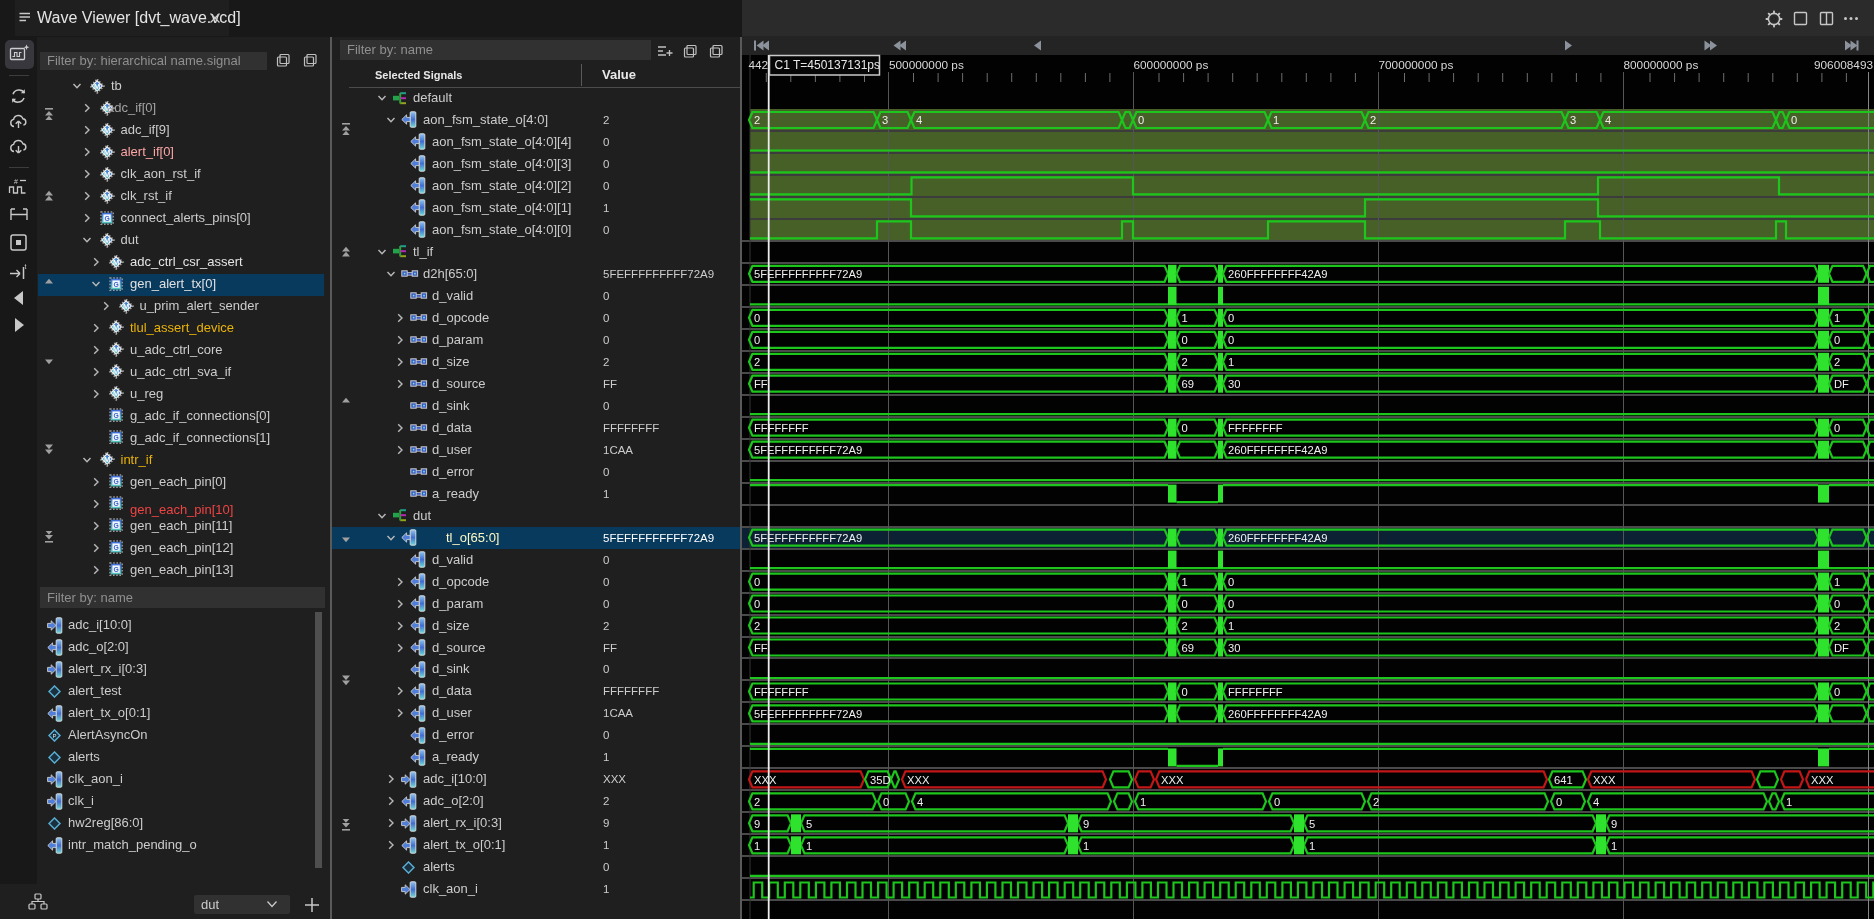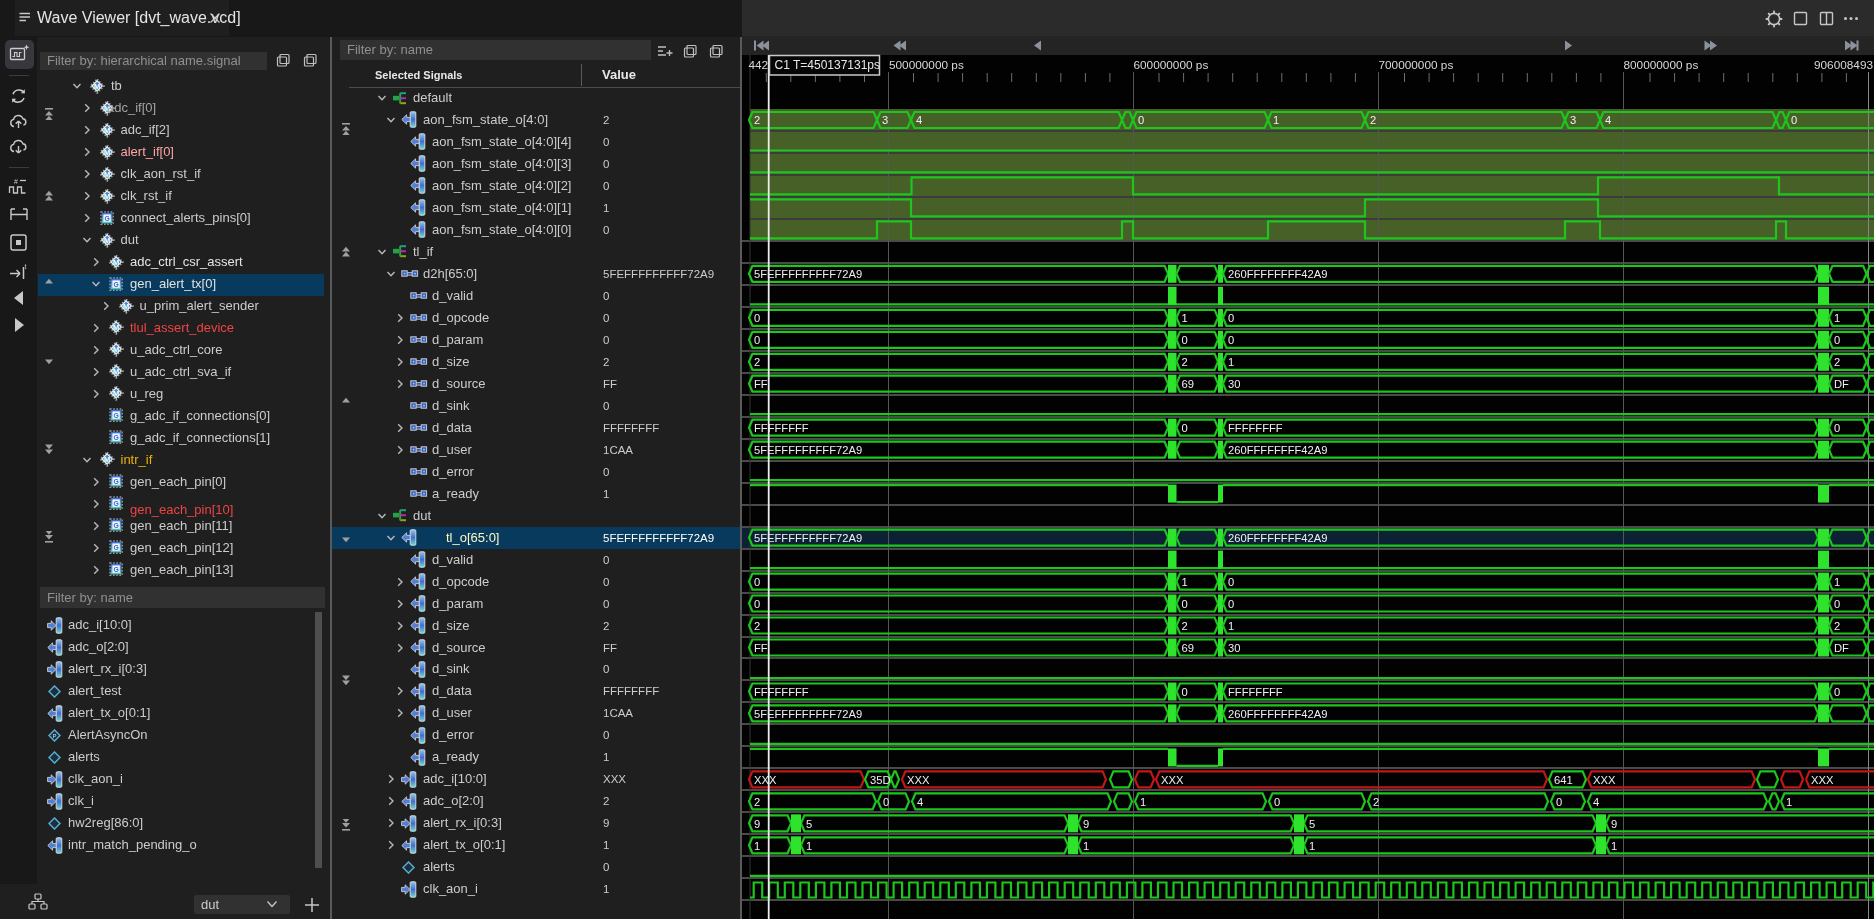--- a/index.html
+++ b/index.html
@@ -136,21 +136,21 @@
   </svg>
 <div class="row" style="left:107px;top:97.36000000000001px;color:#a3a3a3">adc_if[0]</div>
 <svg style="position:absolute;left:81.5px;top:125.32px" width="10" height="10">
     <path d="M3.2 1.2 L7 5 L3.2 8.8" stroke="#b8b8b8" stroke-width="1.4" fill="none"></path>
   </svg>
 <svg style="position:absolute;left:99.5px;top:122.82px" width="15" height="15">
     <rect x="2.3" y="2.3" width="9.6" height="9.6" transform="rotate(45 7.1 7.1)" fill="none" stroke="#a8a8a8" stroke-width="1.7" stroke-dasharray="1.5 1.5"></rect>
 <rect x="3.4" y="3.4" width="7.4" height="7.4" transform="rotate(45 7.1 7.1)" fill="url(#gmod)" stroke="#f2f2f2" stroke-width="1.1"></rect>
 <text x="7.1" y="9.9" font-size="7.5" font-weight="bold" fill="#fff" text-anchor="middle" font-family="Liberation Sans">M</text>
   </svg>
-<div class="row" style="left:120.5px;top:119.32px;color:#cccccc">adc_if[2]</div>
+<div class="row" style="left:120.5px;top:119.32px;color:#cccccc">adc_if[9]</div>
 <svg style="position:absolute;left:81.5px;top:147.28px" width="10" height="10">
     <path d="M3.2 1.2 L7 5 L3.2 8.8" stroke="#b8b8b8" stroke-width="1.4" fill="none"></path>
   </svg>
 <svg style="position:absolute;left:99.5px;top:144.78px" width="15" height="15">
     <rect x="2.3" y="2.3" width="9.6" height="9.6" transform="rotate(45 7.1 7.1)" fill="none" stroke="#a8a8a8" stroke-width="1.7" stroke-dasharray="1.5 1.5"></rect>
 <rect x="3.4" y="3.4" width="7.4" height="7.4" transform="rotate(45 7.1 7.1)" fill="url(#gmod)" stroke="#f2f2f2" stroke-width="1.1"></rect>
 <text x="7.1" y="9.9" font-size="7.5" font-weight="bold" fill="#fff" text-anchor="middle" font-family="Liberation Sans">M</text>
   </svg>
 <div class="row" style="left:120.5px;top:141.28px;color:#fca5a5">alert_if[0]</div>
 <svg style="position:absolute;left:81.5px;top:169.24px" width="10" height="10">
@@ -217,21 +217,21 @@
   </svg>
 <div class="row" style="left:139.5px;top:295.0px;color:#cccccc">u_prim_alert_sender</div>
 <svg style="position:absolute;left:91.0px;top:322.96000000000004px" width="10" height="10">
     <path d="M3.2 1.2 L7 5 L3.2 8.8" stroke="#b8b8b8" stroke-width="1.4" fill="none"></path>
   </svg>
 <svg style="position:absolute;left:109.0px;top:320.46000000000004px" width="15" height="15">
     <rect x="2.3" y="2.3" width="9.6" height="9.6" transform="rotate(45 7.1 7.1)" fill="none" stroke="#a8a8a8" stroke-width="1.7" stroke-dasharray="1.5 1.5"></rect>
 <rect x="3.4" y="3.4" width="7.4" height="7.4" transform="rotate(45 7.1 7.1)" fill="url(#gmod)" stroke="#f2f2f2" stroke-width="1.1"></rect>
 <text x="7.1" y="9.9" font-size="7.5" font-weight="bold" fill="#fff" text-anchor="middle" font-family="Liberation Sans">M</text>
   </svg>
-<div class="row" style="left:130.0px;top:316.96000000000004px;color:#ef4444">tlul_assert_device</div>
+<div class="row" style="left:130.0px;top:316.96000000000004px;color:#eab308">tlul_assert_device</div>
 <svg style="position:absolute;left:91.0px;top:344.91999999999996px" width="10" height="10">
     <path d="M3.2 1.2 L7 5 L3.2 8.8" stroke="#b8b8b8" stroke-width="1.4" fill="none"></path>
   </svg>
 <svg style="position:absolute;left:109.0px;top:342.41999999999996px" width="15" height="15">
     <rect x="2.3" y="2.3" width="9.6" height="9.6" transform="rotate(45 7.1 7.1)" fill="none" stroke="#a8a8a8" stroke-width="1.7" stroke-dasharray="1.5 1.5"></rect>
 <rect x="3.4" y="3.4" width="7.4" height="7.4" transform="rotate(45 7.1 7.1)" fill="url(#gmod)" stroke="#f2f2f2" stroke-width="1.1"></rect>
 <text x="7.1" y="9.9" font-size="7.5" font-weight="bold" fill="#fff" text-anchor="middle" font-family="Liberation Sans">M</text>
   </svg>
 <div class="row" style="left:130.0px;top:338.91999999999996px;color:#cccccc">u_adc_ctrl_core</div>
 <svg style="position:absolute;left:91.0px;top:366.88px" width="10" height="10">

